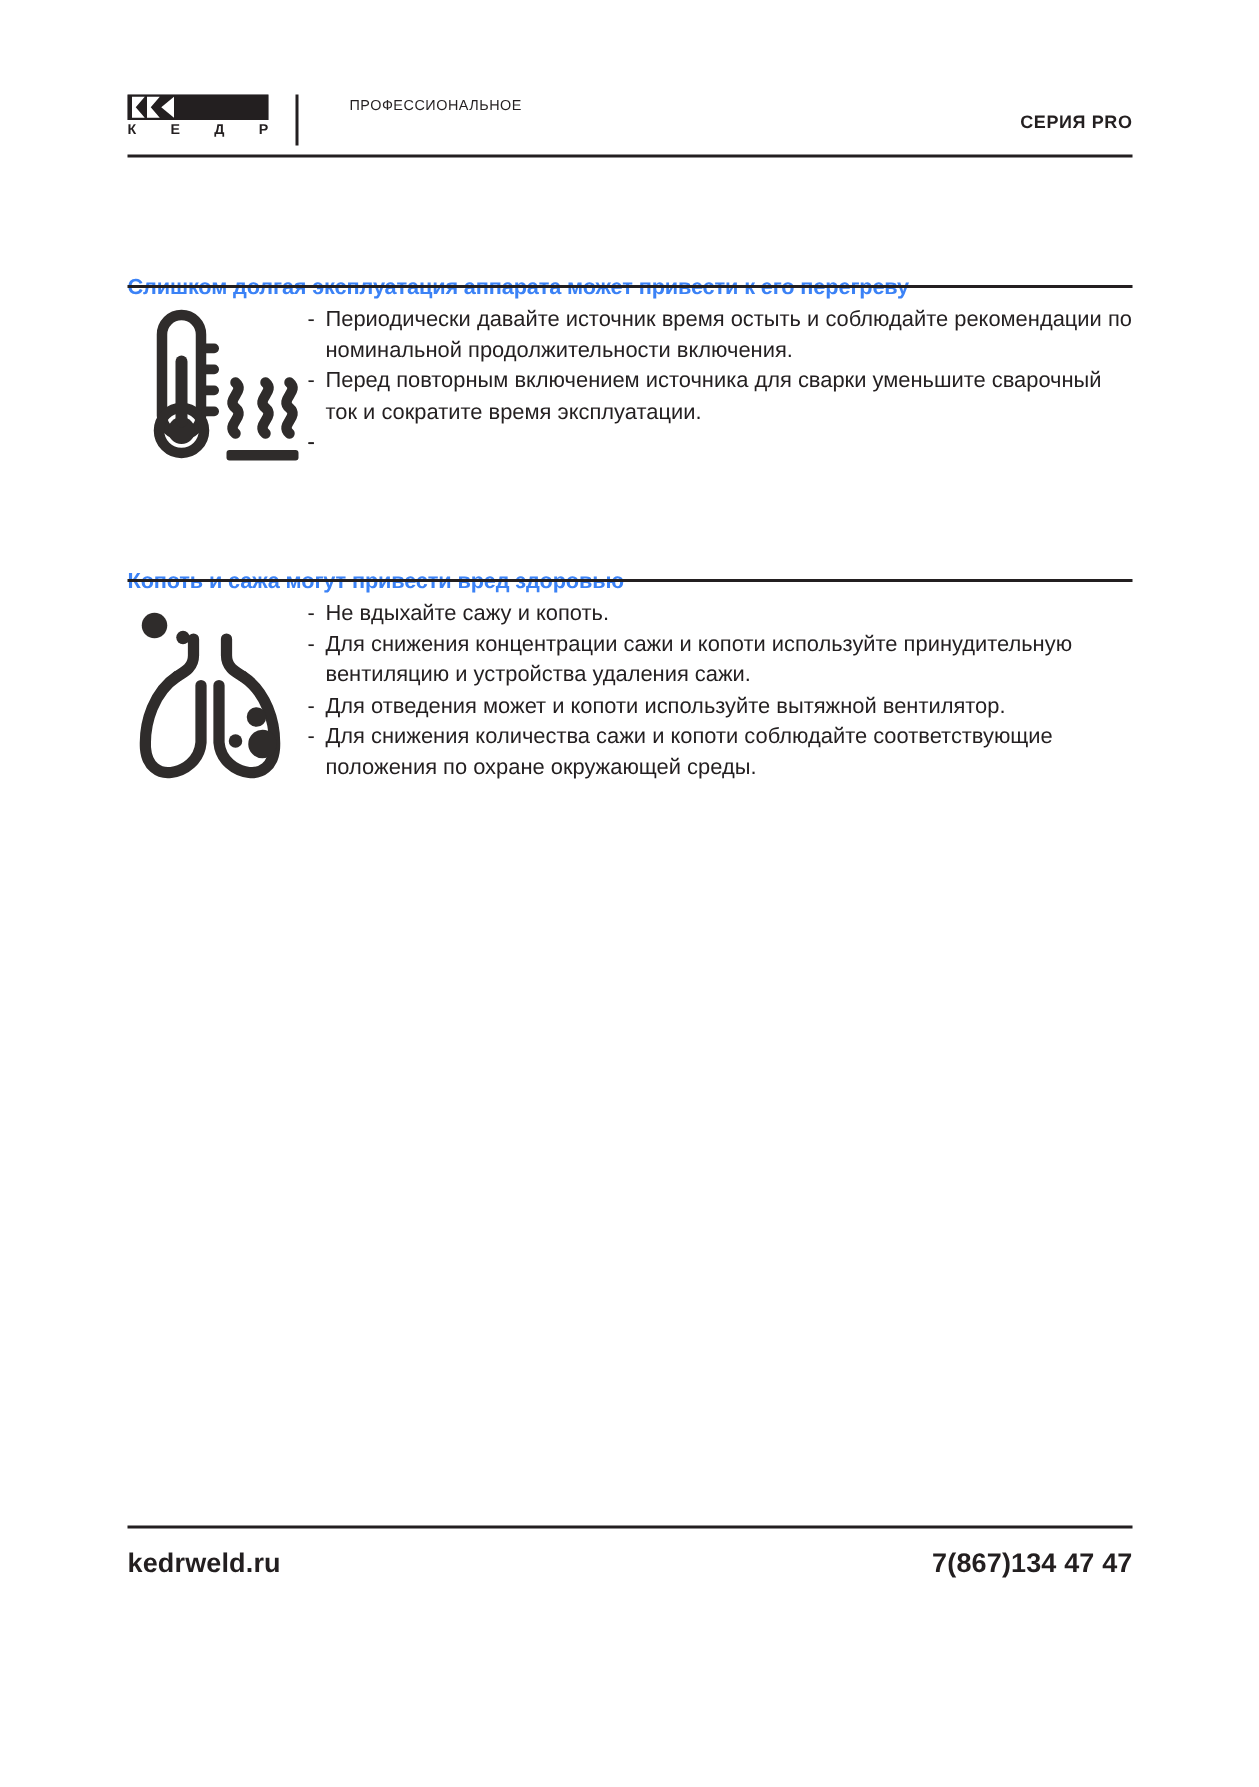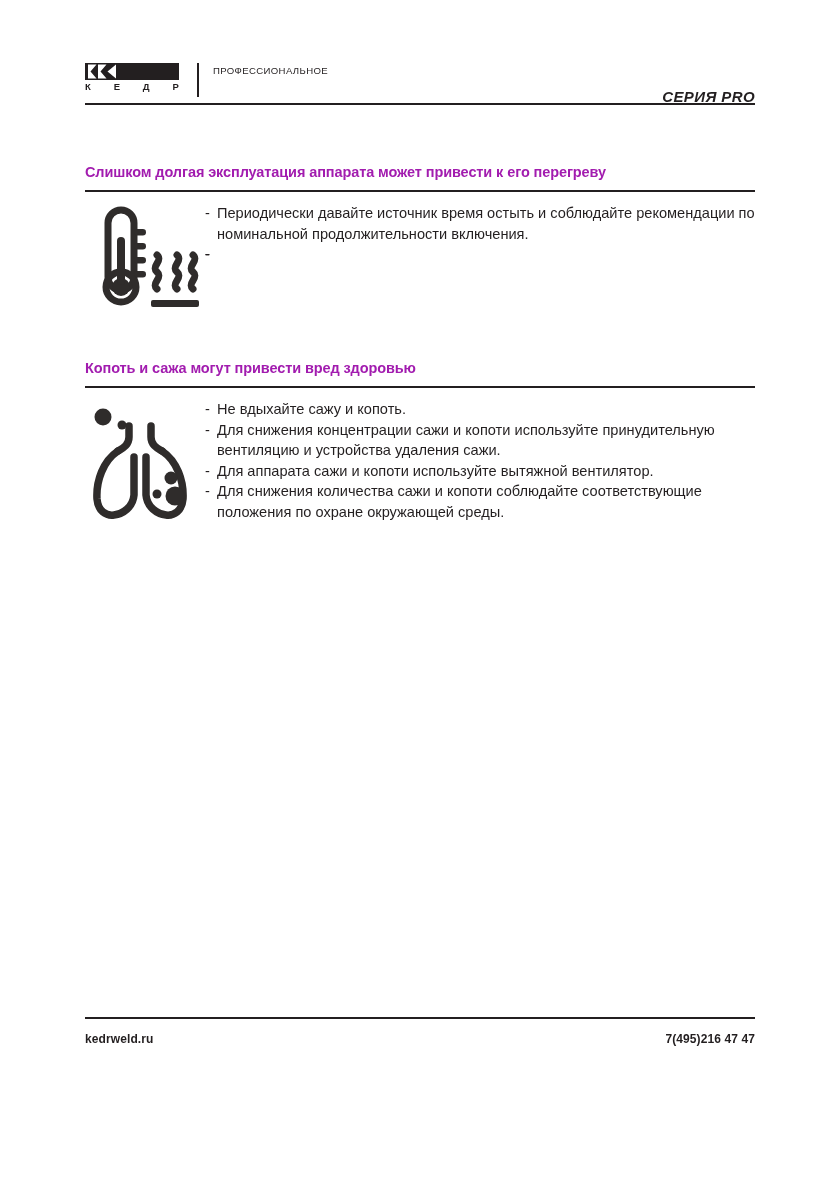--- a/index.html
+++ b/index.html
@@ -70,53 +70,53 @@
   }
 
   .header-tagline {
     font-size: 9.6px;
     line-height: 13.6px;
     letter-spacing: 0.35px;
     color: #231f20;
     padding-top: 2px;
     flex: 1 1 auto;
   }
-  .header-tagline div { white-space: nowrap; }
+  .header-tagline div { white-space: nowrap; margin-left: 20px; }
 
   .series-tag {
     position: absolute;
     right: 0;
-    top: 26px;
-    font-size: 15px;
+    top: 12px;
+    font-size: 12px;
     font-weight: bold;
     letter-spacing: 0.4px;
     color: #231f20;
-    font-style: italic;
   }
 
   
   .rule {
     position: absolute;
     left: 85px;
     width: 670px;
     height: 2px;
     background: #231f20;
   }
 
   
   .section-heading {
     position: absolute;
     left: 85px;
     width: 670px;
     font-size: 14.5px;
     font-weight: bold;
     letter-spacing: -0.1px;
-    color: #a21caf;
+    color: #3b82f6;
     line-height: 18px;
     white-space: nowrap;
+    margin-top: 20px;
   }
 
   
   .block {
     position: absolute;
     left: 85px;
     width: 670px;
     display: flex;
     align-items: flex-start;
   }
@@ -151,21 +151,21 @@
 
   
   .footer {
     position: absolute;
     left: 85px;
     width: 670px;
     top: 1032px;
     display: flex;
     justify-content: space-between;
     align-items: flex-start;
-    font-size: 12px;
+    font-size: 18px;
     font-weight: bold;
     letter-spacing: 0.1px;
     color: #231f20;
   }
 </style>
 </head>
 <body>
 
 <div class="page">
 
@@ -226,20 +226,21 @@
         <rect x="62" y="97" width="48" height="7" rx="2" fill="#2f2c2b"></rect>
       </svg>
     </div>
     <ul class="bullets">
       <li>
         <span class="dash">-</span>
         <span>Периодически давайте источник время остыть и соблюдайте рекомендации по номинальной продолжительности включения.</span>
       </li>
       <li>
         <span class="dash">-</span>
+        <span>Перед повторным включением источника для сварки уменьшите сварочный ток и сократите время эксплуатации.</span>
       </li>
       <li>
         <span class="dash">-</span>
       </li>
       <li>
         <span class="dash">-</span>
       </li>
     </ul>
   </div>
 
@@ -271,28 +272,28 @@
       <li>
         <span class="dash">-</span>
         <span>Не вдыхайте сажу и копоть.</span>
       </li>
       <li>
         <span class="dash">-</span>
         <span>Для снижения концентрации сажи и копоти используйте принудительную вентиляцию и устройства удаления сажи.</span>
       </li>
       <li>
         <span class="dash">-</span>
-        <span>Для аппарата сажи и копоти используйте вытяжной вентилятор.</span>
+        <span>Для отведения может и копоти используйте вытяжной вентилятор.</span>
       </li>
       <li>
         <span class="dash">-</span>
         <span>Для снижения количества сажи и копоти соблюдайте соответствующие положения по охране окружающей среды.</span>
       </li>
     </ul>
   </div>
 
   <div class="rule" style="top:1017px;"></div>
   <div class="footer">
     <span>kedrweld.ru</span>
-    <span>7(495)216 47 47</span>
+    <span>7(867)134 47 47</span>
   </div>
 
 </div>
 
 </body></html>

